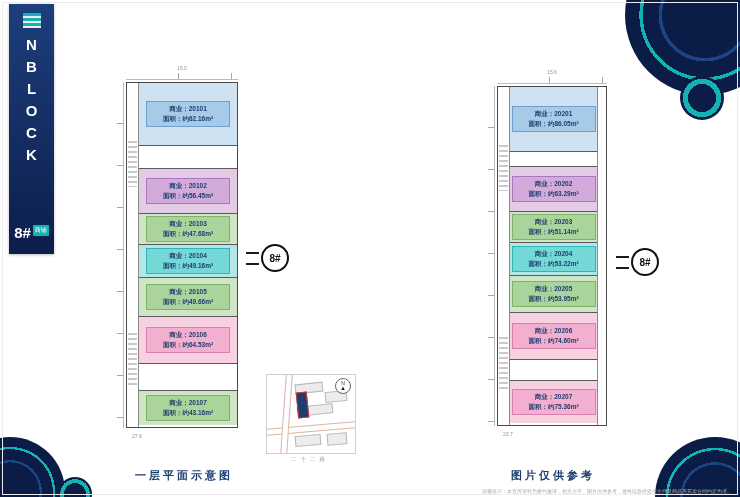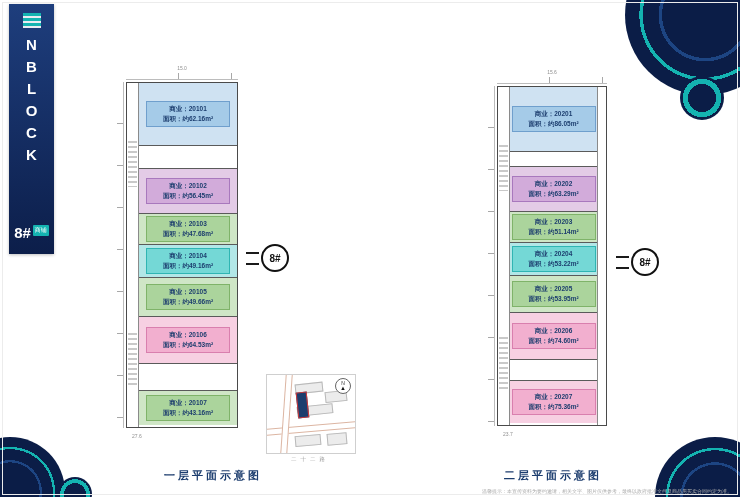--- a/index.html
+++ b/index.html
@@ -82,21 +82,21 @@
   .compass{position:absolute;right:4px;top:3px;width:14px;height:14px;border:1px solid #666;border-radius:50%;
     background:#fff;display:flex;flex-direction:column;align-items:center;justify-content:center;color:#333;}
   .compass .cn{font-size:5px;line-height:5px;}
   .compass .ct{font-size:6px;line-height:5px;color:#111;}
   .roadlabel{position:absolute;left:266px;top:456px;width:88px;text-align:center;
     font-size:5.5px;letter-spacing:4px;color:#9a9a9a;z-index:1;}
 
   
   .caption{position:absolute;top:468px;width:128px;text-align:center;z-index:1;
     color:var(--navy,#1c3d6e);font-size:11px;font-weight:600;letter-spacing:3px;}
-  .caption.c1{left:134px;text-align:right;} .caption.c2{left:489px;}
+  .caption.c1{left:120px;} .caption.c2{left:489px;}
 
   .disclaimer{position:absolute;right:8px;bottom:3px;font-size:5px;color:#ababab;
     white-space:nowrap;z-index:6;}
 </style>
 </head>
 <body>
 
 <div class="canvas">
   <div class="frame"></div>
 
@@ -260,16 +260,16 @@
     <i class="blk b5"></i>
     <i class="blk hl"></i>
     <div class="compass">
       <span class="cn">N</span>
       <span class="ct">▲</span>
     </div>
   </div>
   <div class="roadlabel">二十二路</div>
 
   <div class="caption c1">一层平面示意图</div>
-  <div class="caption c2">二层平面示意图</div>
+  <div class="caption c2">图片仅供参考</div>
 
   <div class="disclaimer">温馨提示：本宣传资料为要约邀请，相关文字、图片仅供参考，最终以政府批准文件及商品房买卖合同约定为准。</div>
 </div>
 
 </body></html>

